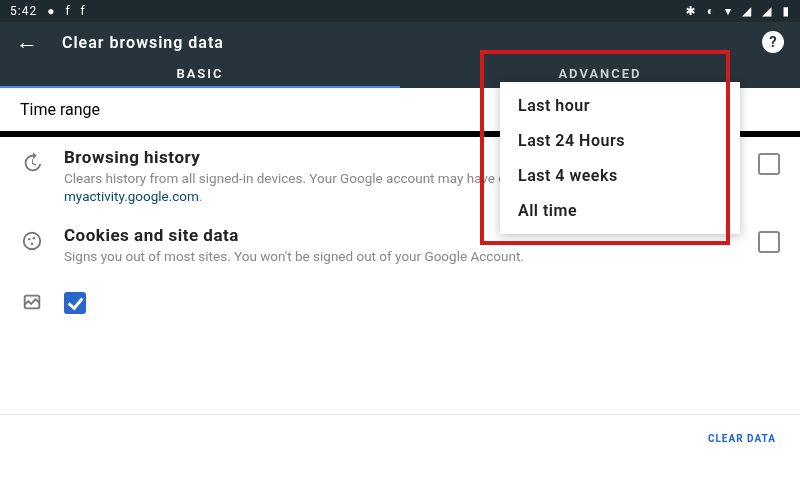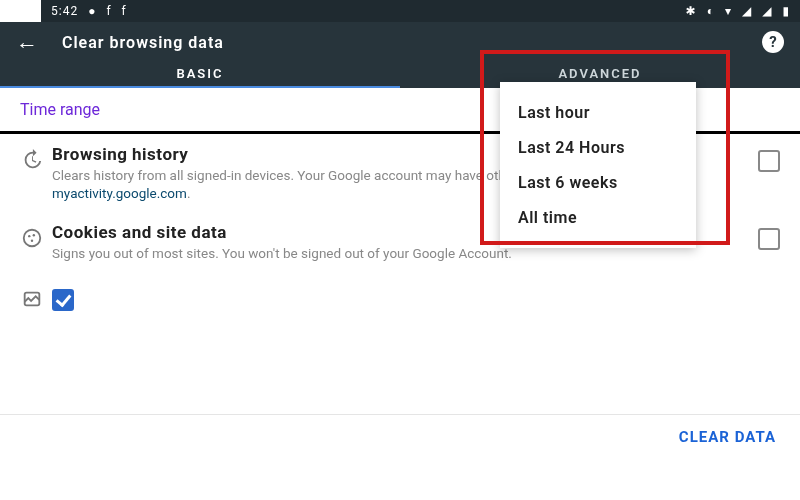--- a/index.html
+++ b/index.html
@@ -1,41 +1,41 @@
 <!DOCTYPE html>
 <html><head>
 <meta charset="utf-8">
 <style>
   * { box-sizing: border-box; margin: 0; padding: 0; }
   html, body { width: 800px; height: 500px; font-family: Roboto, Arial, sans-serif; background: #fff; overflow: hidden; }
-  .statusbar { background: #1f2a30; color: #fff; height: 22px; display: flex; justify-content: space-between; align-items: center; padding: 0 10px; font-size: 12px; letter-spacing: 1px; margin-left: 41px; }
+  .statusbar { background: #1f2a30; color: #fff; height: 22px; display: flex; justify-content: space-between; align-items: center; padding: 0 10px; font-size: 12px; letter-spacing: 1px; }
   .status-left, .status-right { display: flex; gap: 10px; align-items: center; }
   .appbar { background: #27343b; color: #fff; height: 40px; display: flex; align-items: center; padding: 0 16px; }
   .back { font-size: 22px; margin-right: 24px; cursor: pointer; }
   .title { font-size: 16px; font-weight: 600; letter-spacing: 1px; flex: 1; }
   .help { width: 22px; height: 22px; border-radius: 50%; background: #fff; color: #27343b; display: flex; align-items: center; justify-content: center; font-weight: bold; font-size: 15px; }
   .tabs { background: #27343b; display: flex; height: 26px; color: #cfd8dc; font-size: 13px; font-weight: 600; letter-spacing: 2px; }
   .tab { flex: 1; text-align: center; line-height: 24px; cursor: pointer; }
   .tab.active { color: #fff; border-bottom: 2px solid #4a8be0; }
   .content { background: #fff; padding: 0 0 0 0; position: relative; height: 370px; }
-  .timerange { padding: 12px 20px; font-size: 16px; color: #6d28d9; border-bottom: 3px solid #000000; }
-  .item { display: flex; align-items: flex-start; padding: 10px 20px; gap: 8px; }
+  .timerange { padding: 12px 20px; font-size: 16px; color: #000000; border-bottom: 6px solid #000000; }
+  .item { display: flex; align-items: flex-start; padding: 10px 20px; gap: 20px; }
   .icon { width: 24px; height: 24px; color: #777; flex: 0 0 24px; display: flex; align-items: center; justify-content: center; margin-top: 4px; }
   .icon svg { width: 22px; height: 22px; fill: #777; }
   .body { flex: 1; }
   .btitle { font-weight: 700; font-size: 17px; color: #222; letter-spacing: 0.5px; margin-bottom: 2px; }
   .bdesc { font-size: 13.5px; color: #888; line-height: 1.35; }
   .bdesc a { color: #0c4a6e; text-decoration: none; }
   .chk { width: 22px; height: 22px; border: 2px solid #888; border-radius: 3px; flex: 0 0 22px; margin-top: 6px; position: relative; }
   .chk.checked { background: #2a67c9; border-color: #2a67c9; }
   .chk.checked::after { content:""; position:absolute; left:5px; top:1px; width:6px; height:11px; border: solid #fff; border-width: 0 3px 3px 0; transform: rotate(40deg); }
   .footer { position: absolute; bottom: 0; right: 0; left: 0; border-top: 1px solid #e5e5e5; text-align: right; padding: 12px 24px; background:#fff; }
-  .clearbtn { color:#1b63d6; font-weight:700; font-size:15px; letter-spacing:1px; cursor:pointer; }
+  .clearbtn { color:#1b63d6; font-weight:700; font-size:10px; letter-spacing:1px; cursor:pointer; }
   .highlight { position:absolute; border:4px solid #d11a1a; top:50px; left:480px; width:250px; height:195px; pointer-events:none; }
-  .dropdown { position:absolute; top:82px; left:500px; width:196px; background:#fff; box-shadow:0 2px 10px rgba(0,0,0,0.25); padding:13px 0; }
+  .dropdown { position:absolute; top:82px; left:500px; width:240px; background:#fff; box-shadow:0 2px 10px rgba(0,0,0,0.25); padding:6px 0; }
   .dropdown .opt { padding:8px 18px; font-size:16px; font-weight:600; color:#222; letter-spacing:0.5px; cursor:pointer; }
   .frame { width:800px; height:500px; position:relative; }
 </style>
 </head>
 <body>
 
 <div class="frame">
 
   <div class="statusbar">
     <div class="status-left">
@@ -112,19 +112,19 @@
     </div>
 
     <div class="footer">
       <span class="clearbtn">CLEAR DATA</span>
     </div>
   </div>
 
   <div class="dropdown">
     <div class="opt">Last hour</div>
     <div class="opt">Last 24 Hours</div>
-    <div class="opt">Last 6 weeks</div>
+    <div class="opt">Last 4 weeks</div>
     <div class="opt">All time</div>
   </div>
 
   <div class="highlight"></div>
 
 </div>
 
 </body></html>

